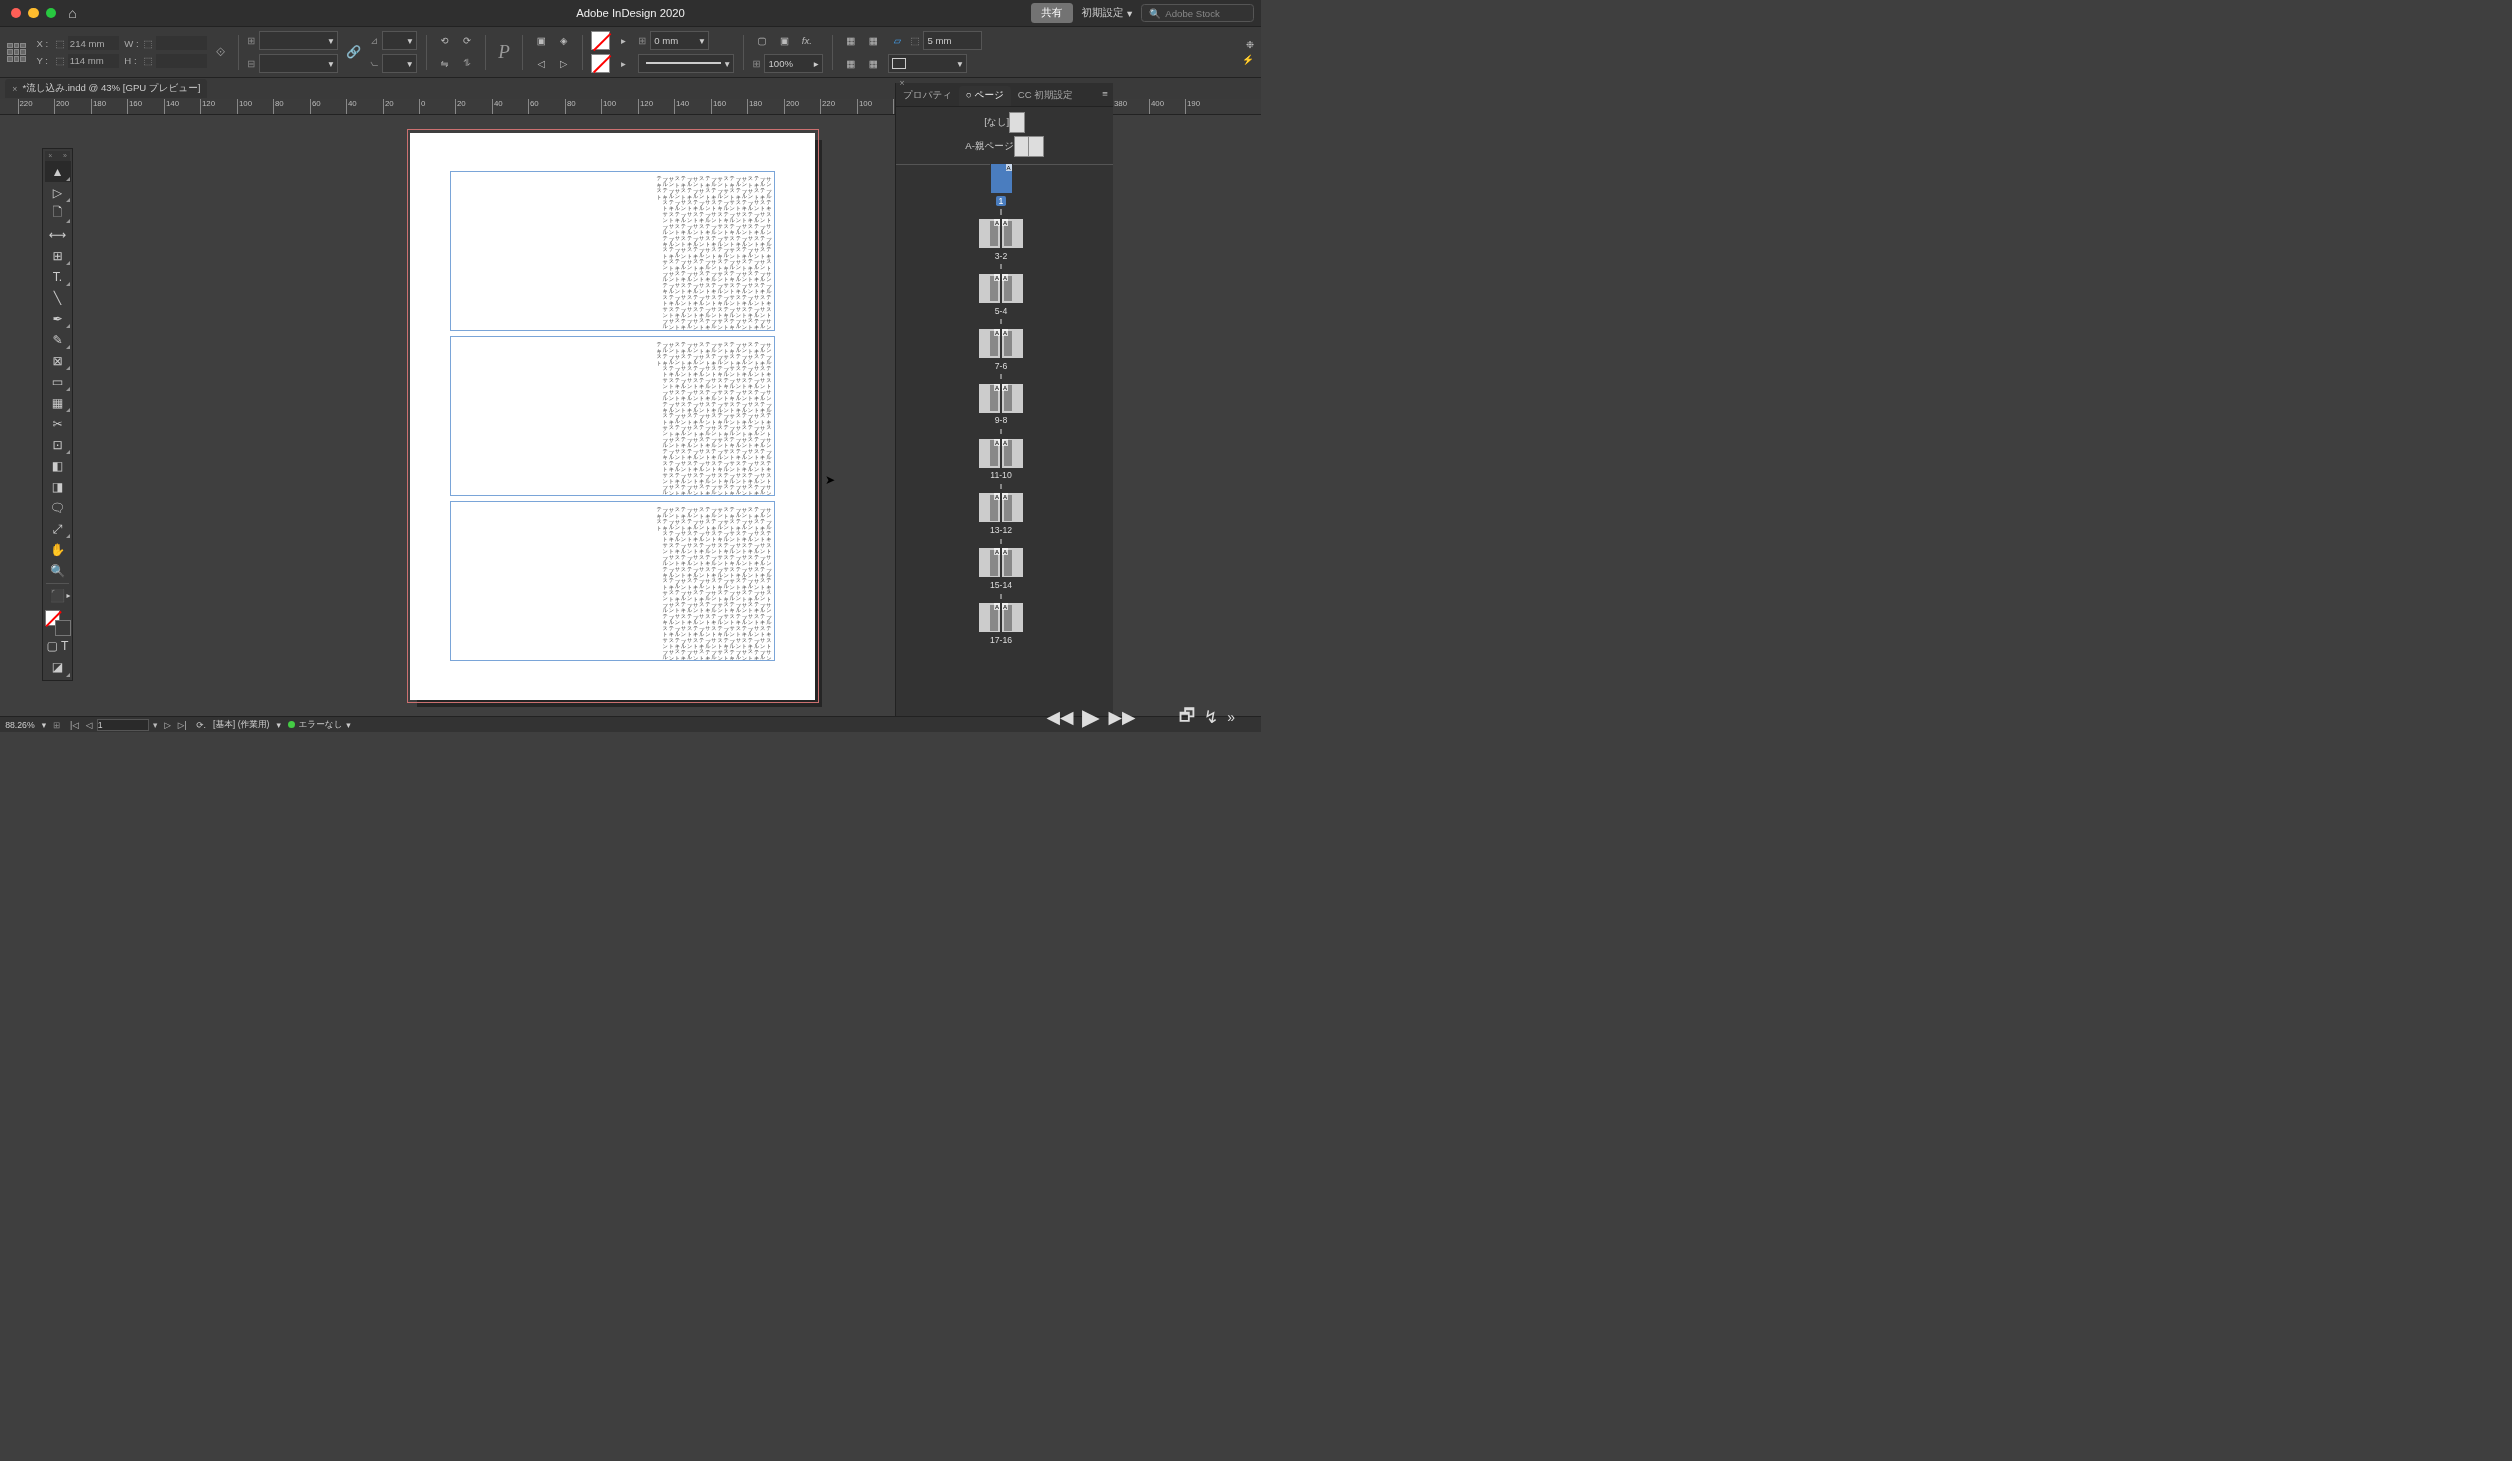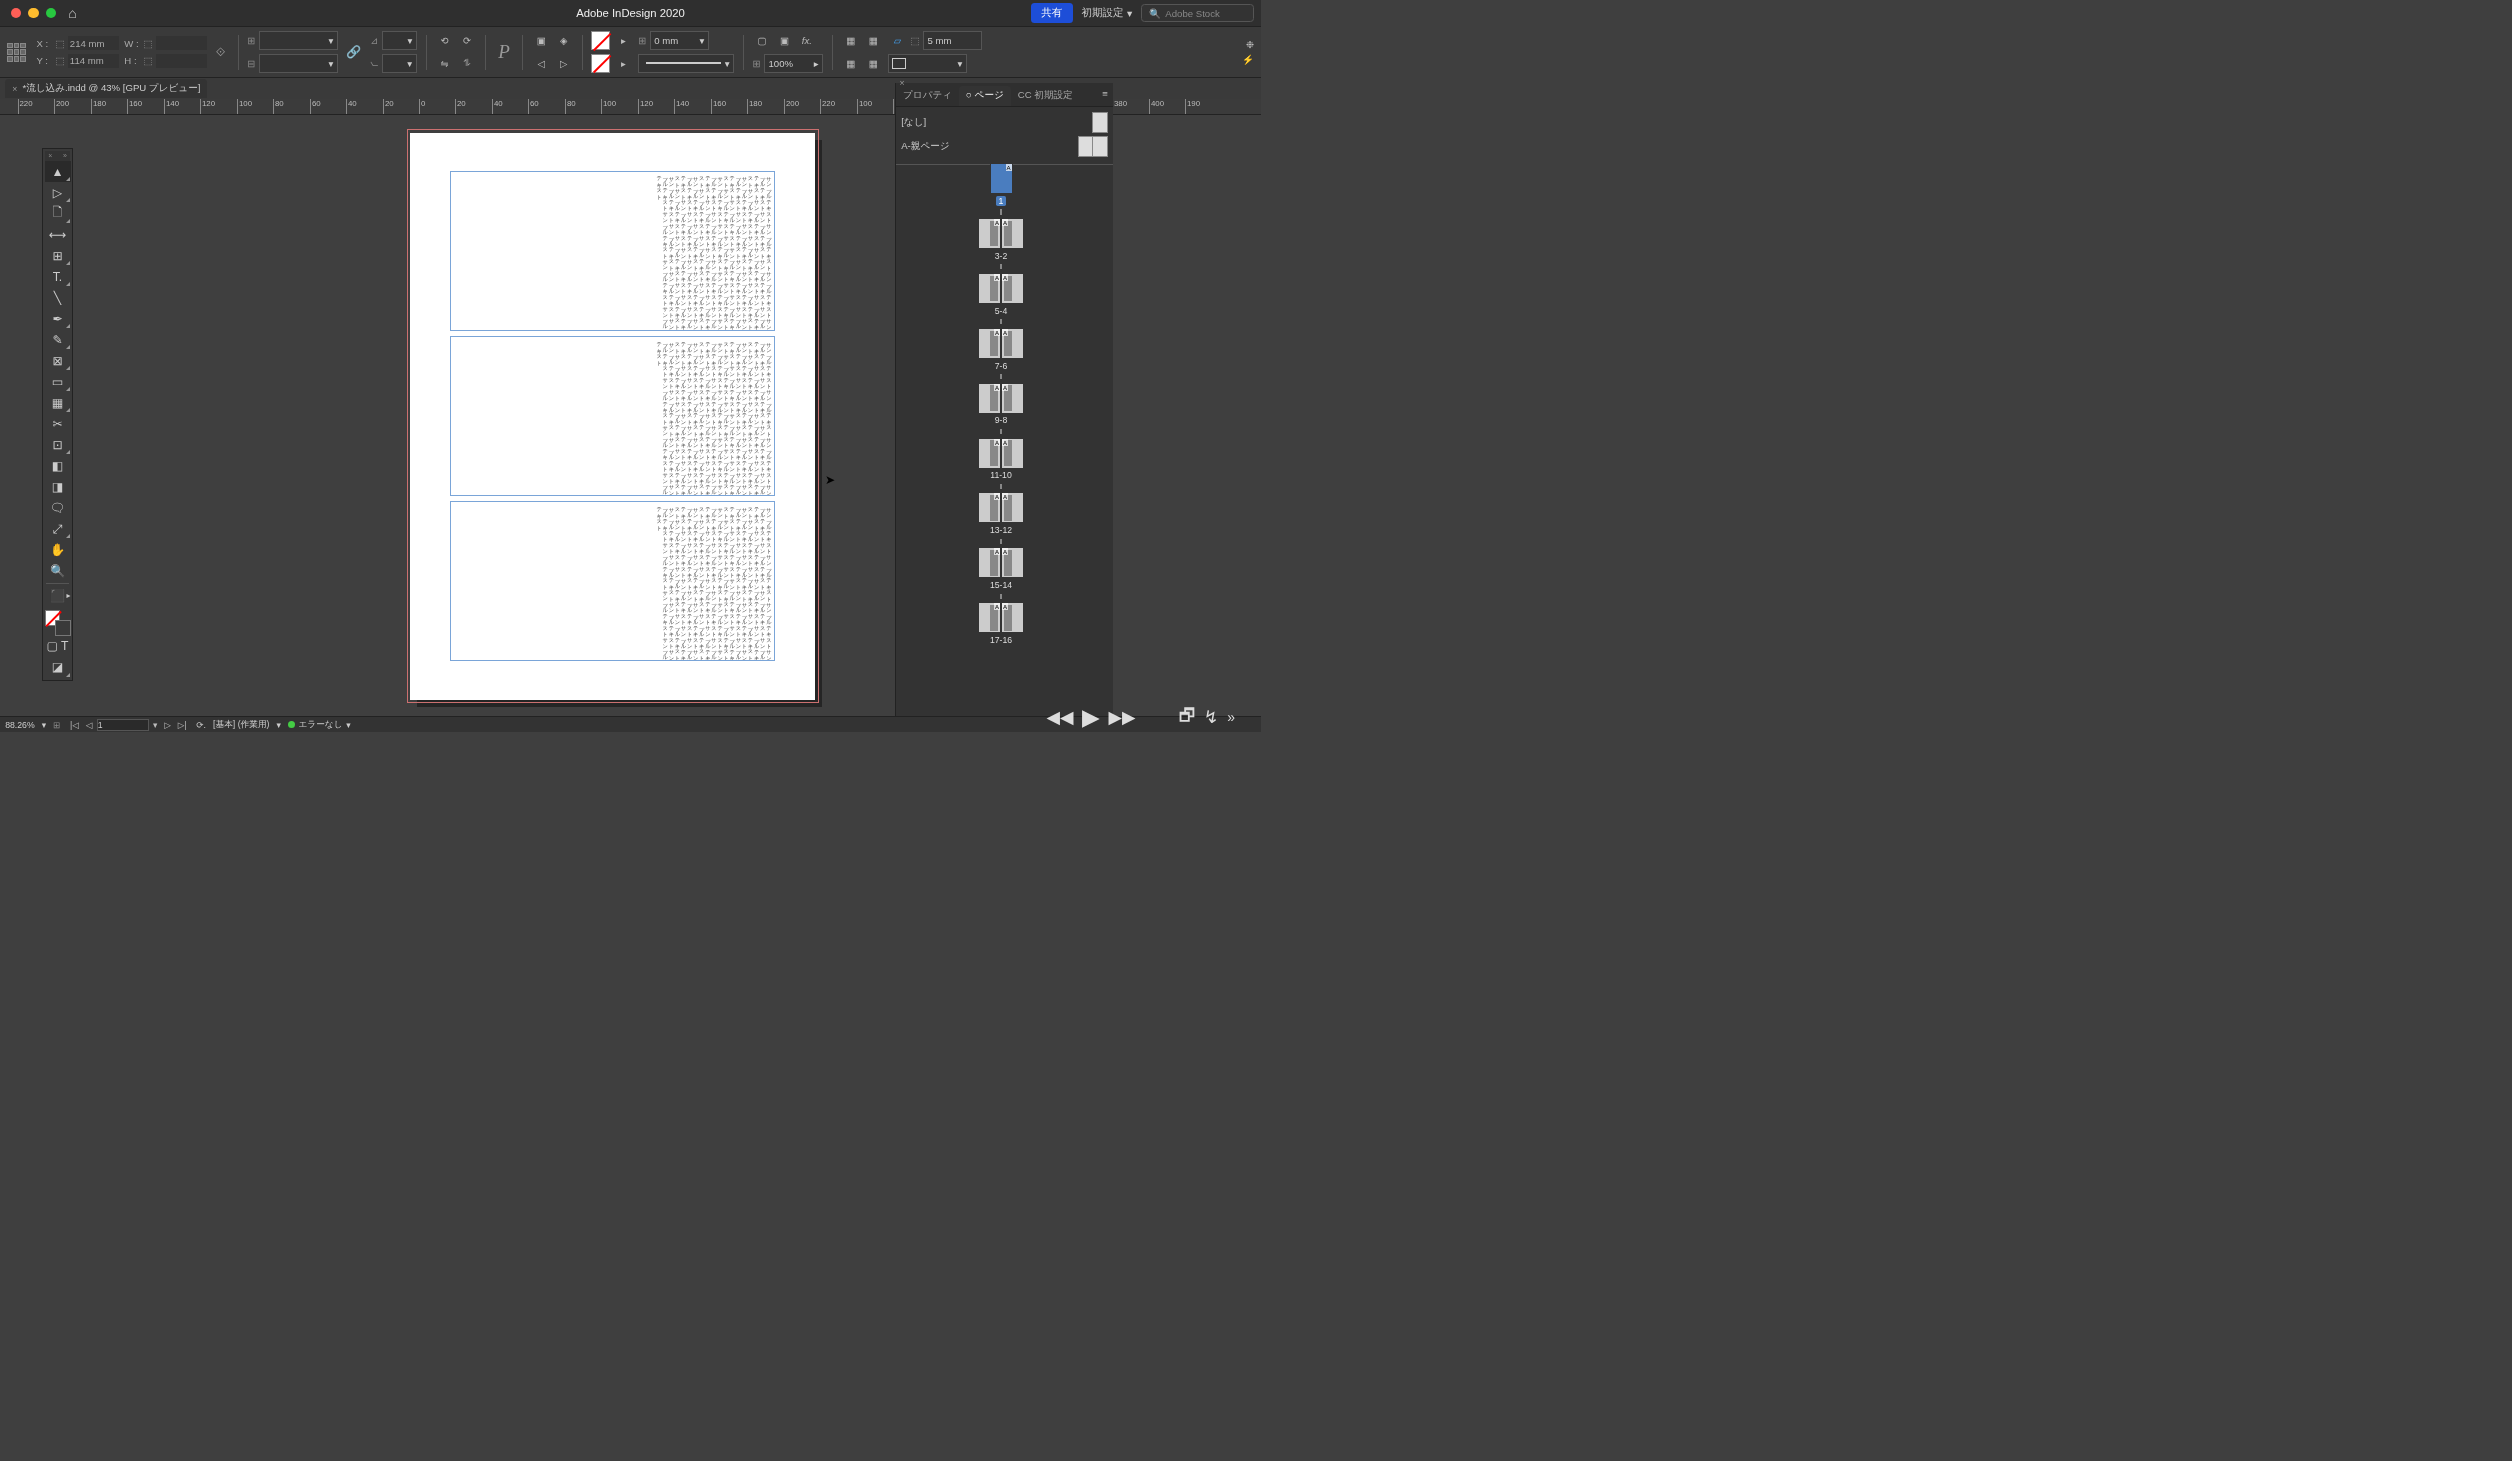--- a/index.html
+++ b/index.html
@@ -4,21 +4,21 @@
 <style>
 *{margin:0;padding:0;box-sizing:border-box;font-family:"Hiragino Sans","Meiryo",sans-serif;user-select:none}
 body{background:#3f3f3f;color:#ccc;font-size:9.6px;overflow:hidden;width:1261px;height:732px;position:relative}
 .titlebar{height:26px;background:#2f2f2f;display:flex;align-items:center;position:relative}
 .traffic{display:flex;gap:7px;margin-left:10.5px}
 .traffic span{width:10.5px;height:10.5px;border-radius:50%}
 .traffic .r{background:#ff5f57}.traffic .y{background:#febc2e}.traffic .g{background:#28c840}
 .home{margin-left:12.2px;color:#ccc;font-size:14px}
 .apptitle{position:absolute;left:50%;transform:translateX(-50%);color:#eee;font-size:11.3px;font-weight:500}
 .topright{position:absolute;right:7px;display:flex;align-items:center;gap:8.7px}
-.share-btn{background:#1d4ed8;color:#fff;padding:2.6px 10.5px;border-radius:3.5px;font-size:10.5px}
+.share-btn{background:#737373;color:#fff;padding:2.6px 10.5px;border-radius:3.5px;font-size:10.5px}
 .workspace{color:#ccc;font-size:10.5px;display:flex;align-items:center;gap:3.5px}
 .stocksearch{background:#333;border:0.9px solid #555;border-radius:3.5px;padding:2.6px 7px;color:#888;font-size:9.6px;width:113px;display:flex;align-items:center;gap:4.4px}
 .ctrlbar{height:52px;background:#3a3a3a;border-top:0.9px solid #222;border-bottom:0.9px solid #222;display:flex;align-items:center;padding:0 7px;gap:5.2px}
 .refpoint{width:19px;height:19px;display:grid;grid-template-columns:repeat(3,1fr);grid-template-rows:repeat(3,1fr);gap:0.9px;margin-right:5.2px}
 .refpoint span{background:#666;border:0.9px solid #888}
 .xywh{display:flex;flex-direction:column;gap:3.5px;font-size:9.6px}
 .xywh-row{display:flex;align-items:center;gap:3.5px}
 .xywh-row label{color:#aaa;width:15.7px}
 .xywh-row input{background:#333;border:none;color:#aaa;width:51px;padding:1.7px;font-size:9.6px}
 .ctrl-icon{color:#999;font-size:12.2px;padding:0 3.5px}
@@ -50,21 +50,21 @@
 .fs1{position:absolute;width:15.7px;height:15.7px;background:#fff;border:0.9px solid #777}
 .fs1::after{content:"";position:absolute;width:21px;height:1.7px;background:red;top:50%;left:-2.6px;transform:rotate(-45deg)}
 .fs2{position:absolute;right:0;bottom:0;width:15.7px;height:15.7px;background:#3a3a3a;border:0.9px solid #777}
 .panel{position:absolute;right:148px;top:83px;width:218px;bottom:15.7px;background:#333;border-left:0.9px solid #222}
 .panel-tabs{height:23.6px;display:flex;align-items:flex-end;border-bottom:0.9px solid #222;background:#2f2f2f;position:relative}
 .panel-tab{padding:3.5px 7px;font-size:9.6px;color:#aaa}
 .panel-tab.active{background:#333;color:#eee;border-top-left-radius:3.5px;border-top-right-radius:3.5px}
 .panel-x{position:absolute;left:3.5px;top:-5.2px;color:#999;font-size:8.7px}
 .panel-menu{position:absolute;right:5.2px;top:5.2px;color:#bbb}
 .panel-masters{padding:3.5px 5.2px}
-.master-row{display:flex;align-items:center;justify-content:space-between;height:24.4px}
+.master-row{display:flex;align-items:center;justify-content:center;height:24.4px}
 .master-thumb{width:15.7px;height:21px;background:#ddd;border:0.9px solid #888}
 .master-thumb.dbl{width:30px;display:flex}
 .master-thumb.dbl span{flex:1;border-right:0.9px solid #888}
 .master-thumb.dbl span:last-child{border:none}
 .panel-sep{height:0.9px;background:#555;margin:1.7px 0}
 .pages-list{position:absolute;top:75px;left:0;right:7px;bottom:0;overflow-y:auto;display:flex;flex-direction:column;align-items:center;gap:3.5px;padding-top:5.2px}
 .pages-list::-webkit-scrollbar{width:7px}.pages-list::-webkit-scrollbar-thumb{background:#555;border-radius:3.5px}
 .page-thumb{display:flex;align-items:center;flex-direction:column;gap:1.7px}
 .page-thumb .th{width:23px;height:31px;background:#ccc;border:0.9px solid #333;display:flex;flex-direction:column;padding:1.7px;gap:0.9px;position:relative}
 .page-thumb .th.sel{background:#4a7dbf}

